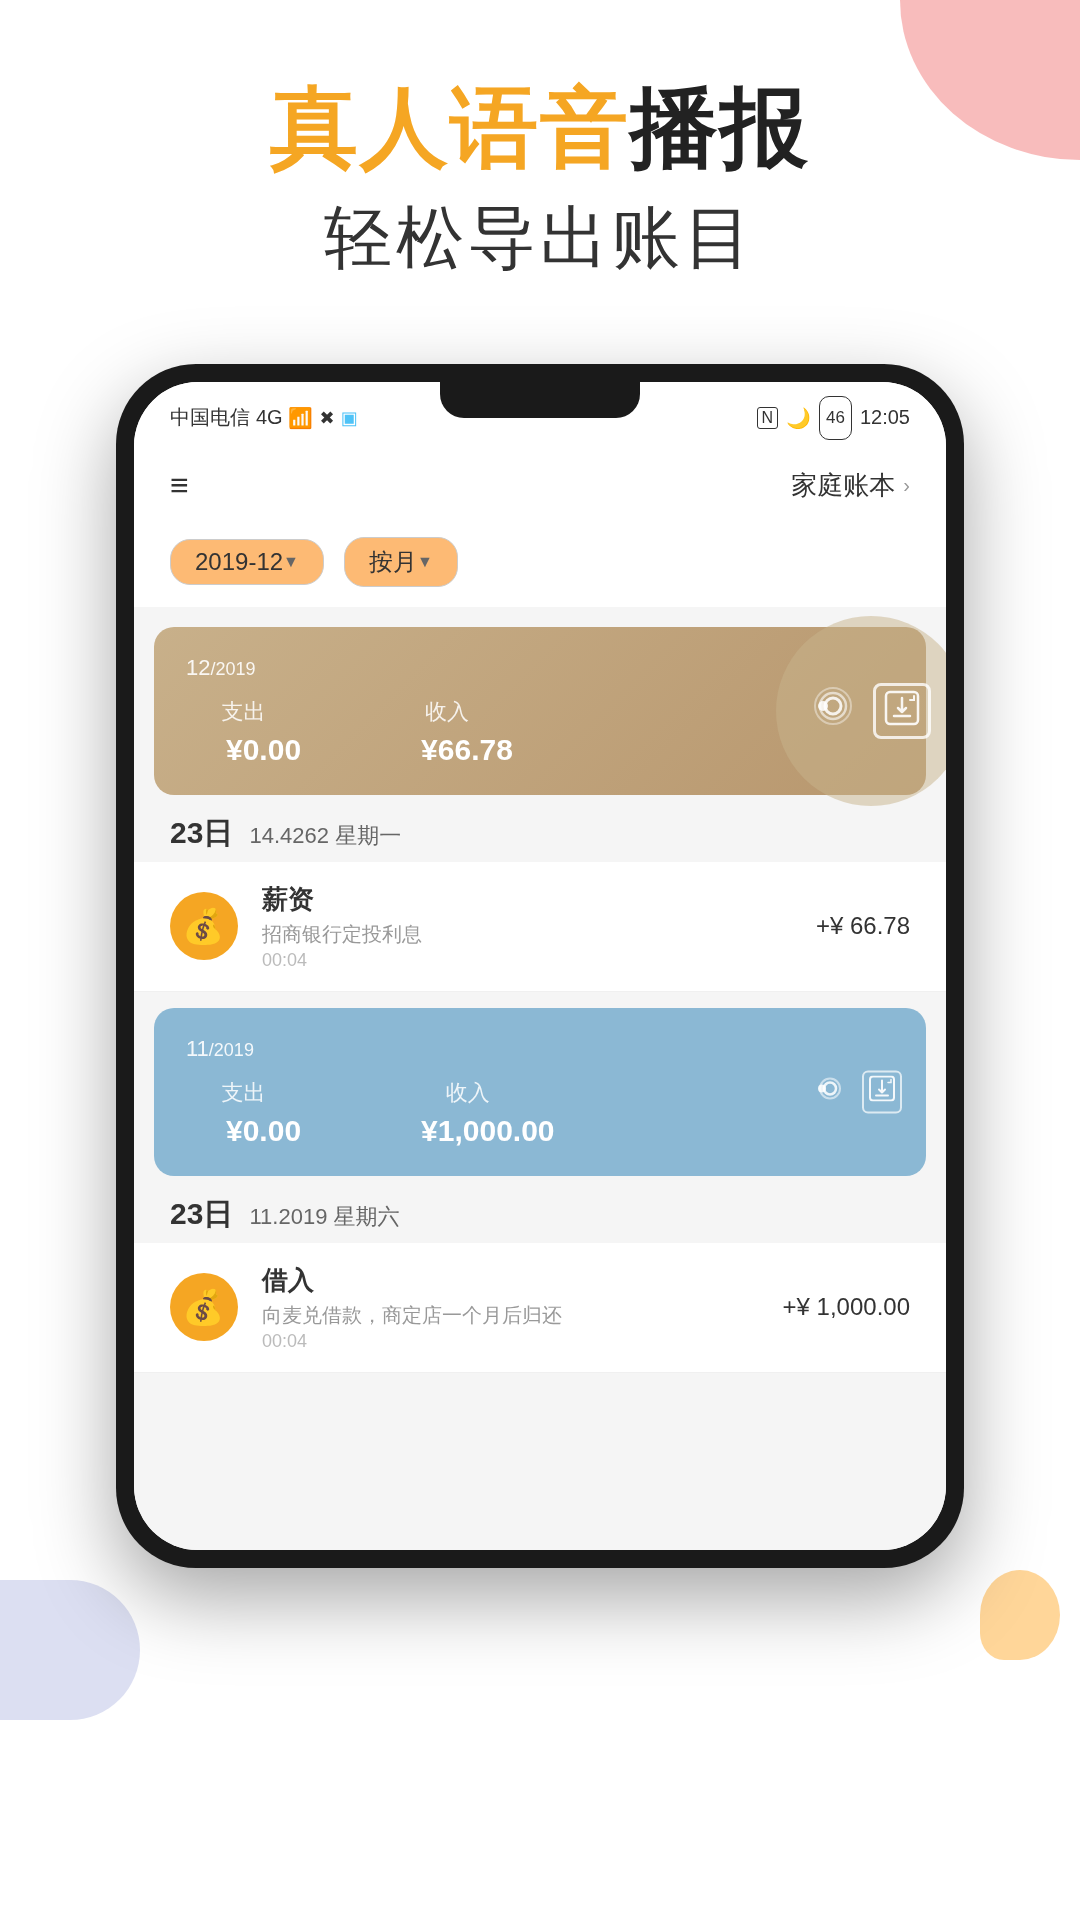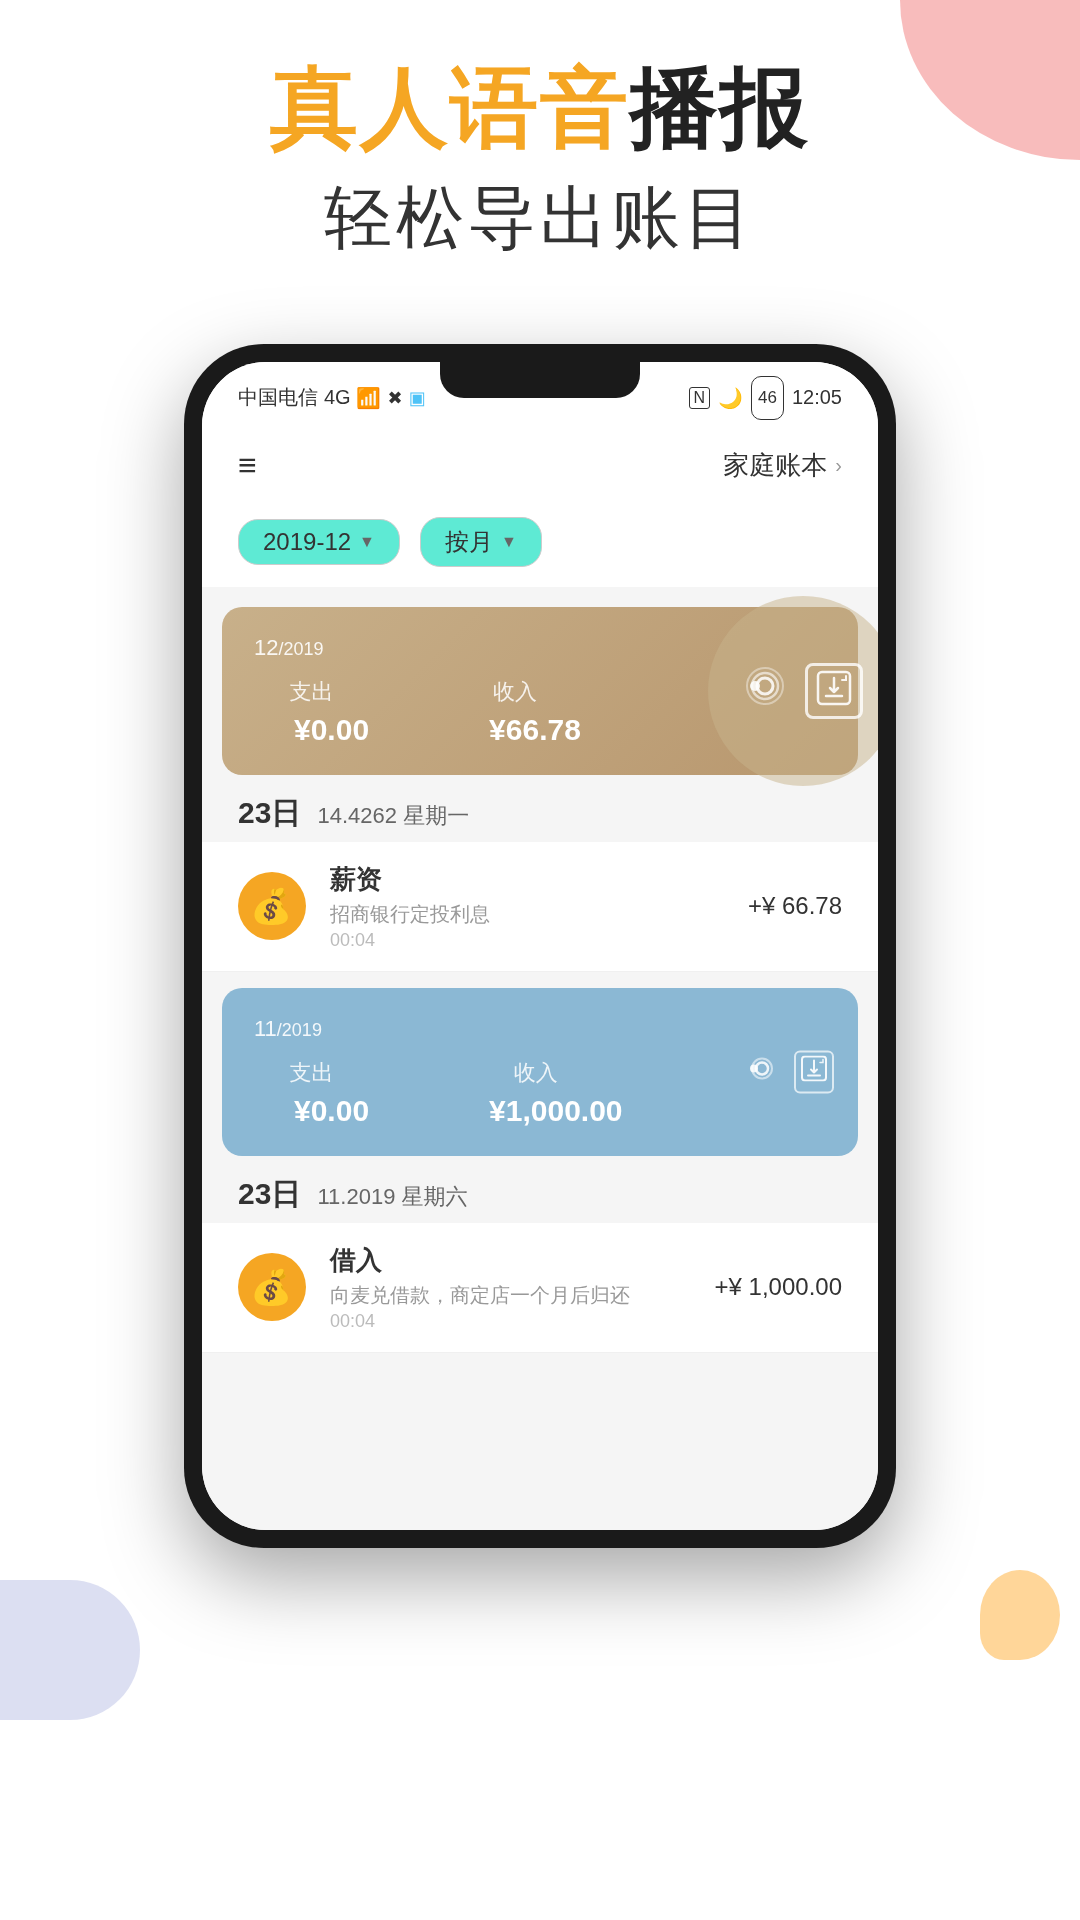--- a/index.html
+++ b/index.html
@@ -41,21 +41,21 @@
       width: 80px;
       height: 90px;
       background: #ffcc80;
       border-radius: 50% 50% 50% 30%;
       opacity: 0.8;
     }
 
     
     .header-section {
       text-align: center;
-      padding-top: 60px;
+      padding-top: 80px;
       padding-bottom: 40px;
       position: relative;
       z-index: 2;
     }
     .headline {
       font-size: 88px;
       font-weight: 900;
       line-height: 1.1;
       letter-spacing: 2px;
     }
@@ -69,21 +69,21 @@
       font-size: 68px;
       font-weight: 500;
       color: #333333;
       margin-top: 16px;
       letter-spacing: 4px;
     }
 
     
     .phone-container {
       position: relative;
-      width: 712px;
+      width: 848px;
       margin: 40px auto 0;
       z-index: 2;
     }
     .phone-outer {
       background: #1a1a1a;
       border-radius: 80px;
       padding: 18px;
       box-shadow: 0 30px 80px rgba(0,0,0,0.35);
       position: relative;
     }
@@ -155,24 +155,23 @@
       align-items: center;
       padding: 16px 36px 20px;
       gap: 20px;
     }
     .filter-btn {
       border: 1.5px solid #ccc;
       border-radius: 20px;
       padding: 8px 24px;
       font-size: 24px;
       color: #333;
-      background: #5eead4;
-      display: flex;
-      align-items: center;
-      gap: 8px;
+      background: #fdba74;
+      display: flex;
+      align-items: center;
     }
     .filter-btn .arrow {
       font-size: 16px;
       color: #666;
     }
 
     
     .month-card {
       margin: 20px 20px 0;
       border-radius: 20px;

